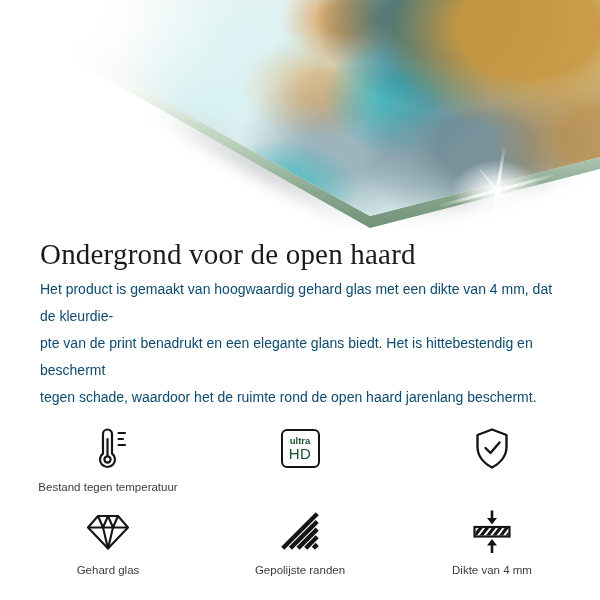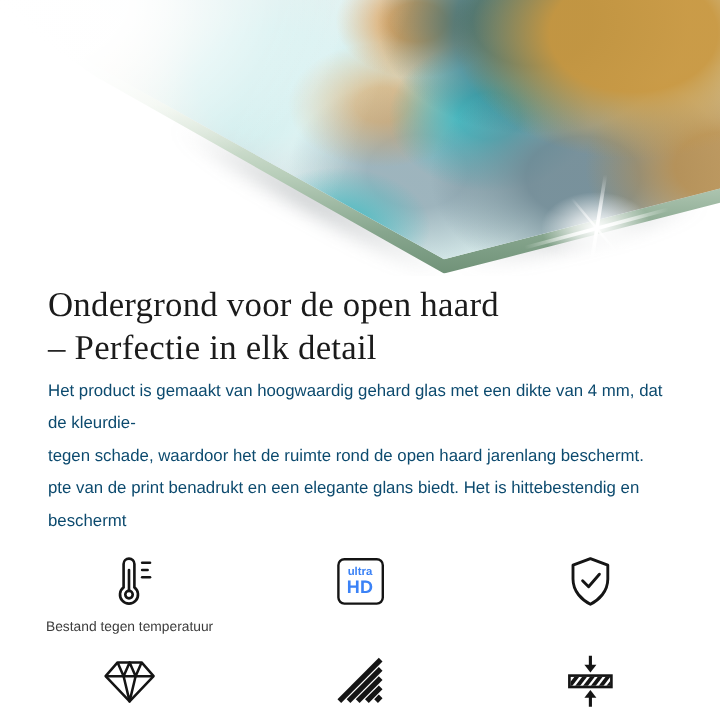--- a/index.html
+++ b/index.html
@@ -108,24 +108,24 @@
     row-gap: 14px;
   }
   .feature { display: flex; flex-direction: column; align-items: center; }
   .icon-slot { height: 46px; display: flex; align-items: center; justify-content: center; }
   .f-label { margin-top: 9px; font-size: 11.5px; line-height: 14px; color: #3c3c3c; }
 
   .ultrahd-box {
     width: 35px; height: 35px;
     border: 2.5px solid #141414; border-radius: 6px;
     display: flex; flex-direction: column; align-items: center; justify-content: center;
-    color: #3b82f6;
+    color: #14532d;
   }
   .ultrahd-box .u-top { font-size: 9.5px; font-weight: 700; line-height: 10px; }
-  .ultrahd-box .u-bottom { font-size: 15px; font-weight: 700; line-height: 15px; letter-spacing: 0.3px; }
+  .ultrahd-box .u-bottom { font-size: 15px; font-weight: 400; line-height: 15px; letter-spacing: 0.3px; }
 
   svg.licon { display: block; }
 </style>
 </head>
 <body>
 
 <div class="page">
 
   <div class="hero">
     <div class="shadow s1"></div>
@@ -135,26 +135,26 @@
     <div class="hero-fade"></div>
     <div class="sparkle">
       <div class="ray-h"></div>
       <div class="ray-v"></div>
       <div class="ray-d"></div>
       <div class="glow"></div>
     </div>
   </div>
 
   <div class="content">
-    <h1><span>Ondergrond voor de open haard</span><br><span>– Perfectie in elk detail</span></h1>
+    <h1><span>Ondergrond voor de open haard</span><br></h1>
 
     <p class="description">
       <span class="line">Het product is gemaakt van hoogwaardig gehard glas met een dikte van 4 mm, dat de kleurdie-</span>
+      <span class="line">pte van de print benadrukt en een elegante glans biedt. Het is hittebestendig en beschermt</span>
       <span class="line">tegen schade, waardoor het de ruimte rond de open haard jarenlang beschermt.</span>
-      <span class="line">pte van de print benadrukt en een elegante glans biedt. Het is hittebestendig en beschermt</span>
     </p>
   </div>
 
   <div class="features">
 
     <div class="feature">
       <div class="icon-slot">
         <svg class="licon" width="42" height="46" viewBox="0 0 42 46" fill="none" stroke="#151515" stroke-width="2.2" stroke-linecap="round">
           <path d="M16 28.5 V9 a4.5 4.5 0 0 1 9 0 v19.5 a7.5 7.5 0 1 1 -9 0 Z"></path>
           <line x1="20.5" y1="14" x2="20.5" y2="31"></line>

